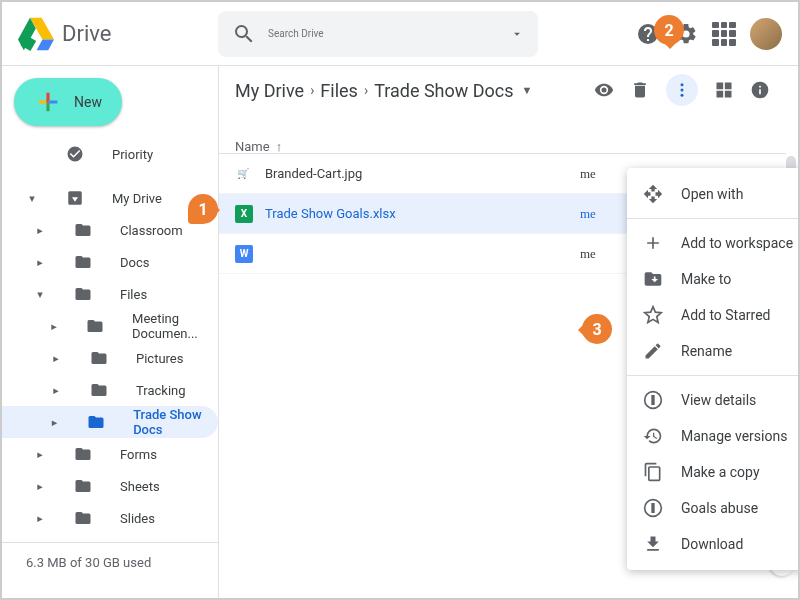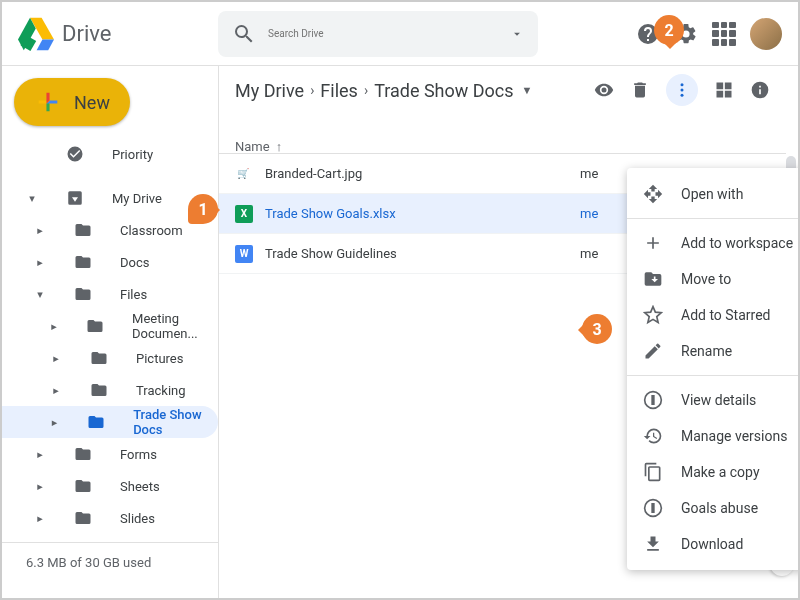--- a/index.html
+++ b/index.html
@@ -16,21 +16,21 @@
     .header-icon { width: 24px; height: 24px; fill: #5f6368; cursor: pointer; }
     .apps-grid { width: 24px; height: 24px; display: grid; grid-template-columns: repeat(3,1fr); gap: 2px; cursor: pointer; }
     .apps-grid span { background: #5f6368; border-radius: 1px; }
     .avatar { width: 32px; height: 32px; border-radius: 50%; background: linear-gradient(135deg,#d4a574,#8b6f47); cursor: pointer; }
     
     
     .main { display: flex; height: calc(100% - 64px); }
     
     
     .sidebar { width: 216px; padding: 8px 0; overflow-y: auto; }
-    .new-btn { margin: 4px 0 12px 12px; padding: 10px 20px; border: none; background: #eab308; border-radius: 24px; box-shadow: 0 1px 3px rgba(0,0,0,0.3); display: flex; align-items: center; gap: 12px; font-size: 18px; cursor: pointer; color: #3c4043; }
+    .new-btn { margin: 4px 0 12px 12px; padding: 10px 20px; border: none; background: #5eead4; border-radius: 24px; box-shadow: 0 1px 3px rgba(0,0,0,0.3); display: flex; align-items: center; gap: 12px; font-size: 14px; cursor: pointer; color: #3c4043; }
     .plus-icon { width: 28px; height: 28px; }
     .tree-item { display: flex; align-items: center; height: 32px; padding: 0 8px 0 24px; font-size: 13px; color: #3c4043; cursor: pointer; border-radius: 0 16px 16px 0; gap: 28px; }
     .tree-item.indent1 { padding-left: 32px; }
     .tree-item.indent2 { padding-left: 48px; }
     .tree-item.active { background: #e8f0fe; color: #1967d2; font-weight: 500; }
     .tree-item .expand { width: 12px; text-align: center; color: #5f6368; font-size: 11px; }
     .tree-item .icon { width: 18px; height: 18px; fill: #5f6368; flex-shrink: 0; }
     .tree-item.active .icon { fill: #1967d2; }
     .tree-divider { border-top: 1px solid #e0e0e0; margin: 8px 0; }
     .storage-line { padding: 4px 24px; font-size: 13px; color: #5f6368; }
@@ -49,21 +49,21 @@
     
     .table-header { display: flex; align-items: center; height: 40px; padding: 0 16px; color: #5f6368; font-size: 13px; border-bottom: 1px solid #e0e0e0; }
     .col-name { flex: 1; display: flex; align-items: center; gap: 6px; margin-top: 25px; }
     .col-owner { width: 60px; }
     .col-mod { width: 130px; text-align: left; }
     
     .file-row { display: flex; align-items: center; height: 40px; padding: 0 16px; font-size: 13px; color: #3c4043; border-bottom: 1px solid #f1f3f4; cursor: pointer; }
     .file-row.selected { background: #e8f0fe; color: #1967d2; }
     .file-row .fname { flex: 1; display: flex; align-items: center; gap: 12px; }
     .file-icon { width: 18px; height: 18px; border-radius: 2px; display: flex; align-items: center; justify-content: center; color: #fff; font-size: 10px; font-weight: bold; }
-    .file-row .owner { width: 60px; }
+    .file-row .owner { width: 60px; font-family: Liberation Serif, serif; }
     .file-row .mod { width: 130px; color: #5f6368; }
     .file-row.selected .mod { color: #1967d2; }
     
     
     .ctx-menu { position: absolute; top: 102px; left: 408px; width: 260px; background: #fff; border-radius: 4px; box-shadow: 0 2px 10px rgba(0,0,0,0.25); padding: 8px 0; z-index: 10; }
     .ctx-item { display: flex; align-items: center; height: 36px; padding: 0 16px; gap: 18px; font-size: 14px; color: #3c4043; cursor: pointer; }
     .ctx-item .ci-icon { width: 20px; height: 20px; fill: #5f6368; flex-shrink: 0; }
     .ctx-divider { border-top: 1px solid #e0e0e0; margin: 6px 0; }
     
     
@@ -279,21 +279,20 @@
           <div class="fname">
             <span class="file-icon" style="background:#0f9d58">X</span>
             <span>Trade Show Goals.xlsx</span>
           </div>
           <div class="owner">me</div>
           <div class="mod">Nov 1, 2019 me</div>
         </div>
         <div class="file-row">
           <div class="fname">
             <span class="file-icon" style="background:#4285f4">W</span>
-            <span>Trade Show Guidelines</span>
           </div>
           <div class="owner">me</div>
           <div class="mod">Oct 18, 2019 me</div>
         </div>
       </div>
 
     <div class="ctx-menu">
       <div class="ctx-item">
           <svg class="ci-icon" viewBox="0 0 24 24">
             <path d="M10 9h4V6h3l-5-5-5 5h3v3zm-1 1H6V7l-5 5 5 5v-3h3v-4zm14 2l-5-5v3h-3v4h3v3l5-5zm-9 3h-4v3H7l5 5 5-5h-3v-3z"></path>
@@ -304,21 +303,21 @@
       <div class="ctx-item">
           <svg class="ci-icon" viewBox="0 0 24 24">
             <path d="M19 13h-6v6h-2v-6H5v-2h6V5h2v6h6v2z"></path>
           </svg>
           <span>Add to workspace</span>
         </div>
       <div class="ctx-item">
           <svg class="ci-icon" viewBox="0 0 24 24">
             <path d="M20 6h-8l-2-2H4a2 2 0 00-2 2v12a2 2 0 002 2h16a2 2 0 002-2V8a2 2 0 00-2-2zm-6 10l-4-4h3V9h2v3h3l-4 4z"></path>
           </svg>
-          <span>Move to</span>
+          <span>Make to</span>
         </div>
       <div class="ctx-item">
           <svg class="ci-icon" viewBox="0 0 24 24">
             <path d="M12 17.27L18.18 21l-1.64-7.03L22 9.24l-7.19-.61L12 2 9.19 8.63 2 9.24l5.46 4.73L5.82 21z" fill="none" stroke="#5f6368" stroke-width="2"></path>
           </svg>
           <span>Add to Starred</span>
         </div>
       <div class="ctx-item">
           <svg class="ci-icon" viewBox="0 0 24 24">
             <path d="M3 17.25V21h3.75L17.81 9.94l-3.75-3.75L3 17.25zM20.71 7.04a1 1 0 000-1.41l-2.34-2.34a1 1 0 00-1.41 0l-1.83 1.83 3.75 3.75 1.83-1.83z"></path>

